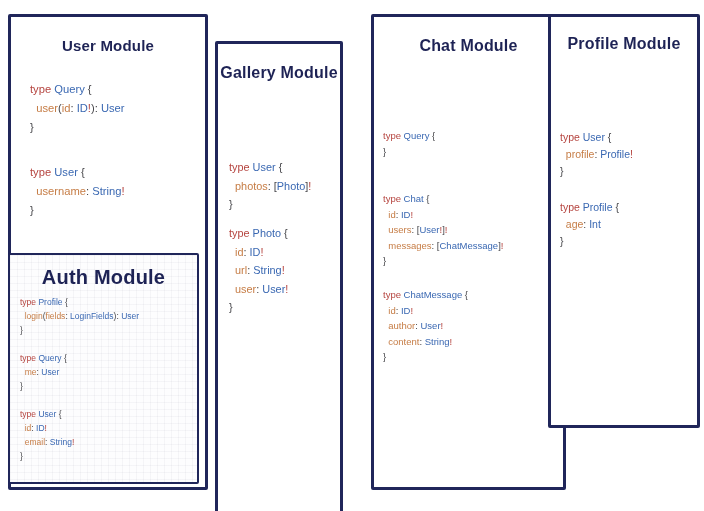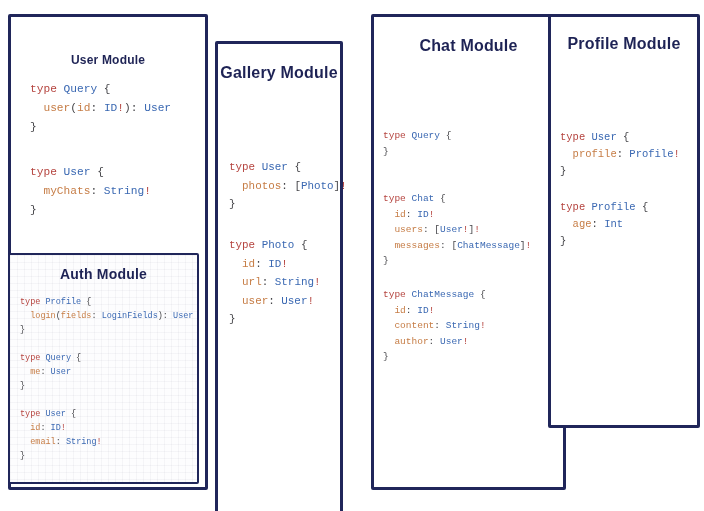--- a/index.html
+++ b/index.html
@@ -31,28 +31,28 @@
     background-color:#fdfdfe;
   }
   .card-title{
     position:absolute;
     left:0; right:0;
     text-align:center;
     font-weight:700;
     color:#1e2355;
     letter-spacing:.2px;
   }
-  #card-user    .card-title{top:36px; font-size:12px;}
+  #card-user    .card-title{top:20px; font-size:15px;}
   #card-gallery .card-title{top:20px; font-size:16px;}
   #card-chat    .card-title{top:20px; font-size:16px;}
   #card-profile .card-title{top:18px; font-size:16px;}
-  #card-auth    .card-title{top:11px; font-size:14px;}
+  #card-auth    .card-title{top:11px; font-size:20px;}
   .code{
     position:absolute;
-    font-family:Liberation Mono, monospace;
+    font-family:Liberation Sans, sans-serif;
     font-weight:500;
   }
   .ln{white-space:pre;}
   #card-user    .code{font-size:11.2px; line-height:19px;   left:19px;}
   #card-gallery .code{font-size:10.9px; line-height:18.5px; left:11px;}
   #card-chat    .code{font-size:9.5px;  line-height:15.5px; left:9px;}
   #card-profile .code{font-size:10.5px; line-height:17px;   left:9px;}
   #card-auth    .code{font-size:8.5px;  line-height:14px;   left:10px;}
   
   .tk-k{color:#b5443f;}  
@@ -67,33 +67,33 @@
 
   <div class="card" id="card-user">
     <div class="card-title">User Module</div>
     <div class="code" style="top:63px">
         <div class="ln"><span class="tk-k">type</span><span class="tk-t"> Query</span><span class="tk-p"> {</span></div>
         <div class="ln"><span class="tk-f">  user</span><span class="tk-p">(</span><span class="tk-f">id</span><span class="tk-p">:</span><span class="tk-t"> ID</span><span class="tk-k">!</span><span class="tk-p">):</span><span class="tk-t"> User</span></div>
         <div class="ln"><span class="tk-p">}</span></div>
       </div>
     <div class="code" style="top:146px">
         <div class="ln"><span class="tk-k">type</span><span class="tk-t"> User</span><span class="tk-p"> {</span></div>
-        <div class="ln"><span class="tk-f">  myChats</span><span class="tk-p">:</span><span class="tk-t"> String</span><span class="tk-k">!</span></div>
+        <div class="ln"><span class="tk-f">  username</span><span class="tk-p">:</span><span class="tk-t"> String</span><span class="tk-k">!</span></div>
         <div class="ln"><span class="tk-p">}</span></div>
       </div>
   </div>
 
   <div class="card" id="card-gallery">
     <div class="card-title">Gallery Module</div>
     <div class="code" style="top:114px">
         <div class="ln"><span class="tk-k">type</span><span class="tk-t"> User</span><span class="tk-p"> {</span></div>
         <div class="ln"><span class="tk-f">  photos</span><span class="tk-p">:</span><span class="tk-p"> [</span><span class="tk-t">Photo</span><span class="tk-p">]</span><span class="tk-k">!</span></div>
         <div class="ln"><span class="tk-p">}</span></div>
       </div>
-    <div class="code" style="top:192px">
+    <div class="code" style="top:180px">
         <div class="ln"><span class="tk-k">type</span><span class="tk-t"> Photo</span><span class="tk-p"> {</span></div>
         <div class="ln"><span class="tk-f">  id</span><span class="tk-p">:</span><span class="tk-t"> ID</span><span class="tk-k">!</span></div>
         <div class="ln"><span class="tk-f">  url</span><span class="tk-p">:</span><span class="tk-t"> String</span><span class="tk-k">!</span></div>
         <div class="ln"><span class="tk-f">  user</span><span class="tk-p">:</span><span class="tk-t"> User</span><span class="tk-k">!</span></div>
         <div class="ln"><span class="tk-p">}</span></div>
       </div>
   </div>
 
   <div class="card" id="card-chat">
     <div class="card-title">Chat Module</div>
@@ -104,22 +104,22 @@
     <div class="code" style="top:174px">
         <div class="ln"><span class="tk-k">type</span><span class="tk-t"> Chat</span><span class="tk-p"> {</span></div>
         <div class="ln"><span class="tk-f">  id</span><span class="tk-p">:</span><span class="tk-t"> ID</span><span class="tk-k">!</span></div>
         <div class="ln"><span class="tk-f">  users</span><span class="tk-p">:</span><span class="tk-p"> [</span><span class="tk-t">User</span><span class="tk-k">!</span><span class="tk-p">]</span><span class="tk-k">!</span></div>
         <div class="ln"><span class="tk-f">  messages</span><span class="tk-p">:</span><span class="tk-p"> [</span><span class="tk-t">ChatMessage</span><span class="tk-p">]</span><span class="tk-k">!</span></div>
         <div class="ln"><span class="tk-p">}</span></div>
       </div>
     <div class="code" style="top:270px">
         <div class="ln"><span class="tk-k">type</span><span class="tk-t"> ChatMessage</span><span class="tk-p"> {</span></div>
         <div class="ln"><span class="tk-f">  id</span><span class="tk-p">:</span><span class="tk-t"> ID</span><span class="tk-k">!</span></div>
+        <div class="ln"><span class="tk-f">  author</span><span class="tk-p">:</span><span class="tk-t"> User</span><span class="tk-k">!</span></div>
         <div class="ln"><span class="tk-f">  content</span><span class="tk-p">:</span><span class="tk-t"> String</span><span class="tk-k">!</span></div>
-        <div class="ln"><span class="tk-f">  author</span><span class="tk-p">:</span><span class="tk-t"> User</span><span class="tk-k">!</span></div>
         <div class="ln"><span class="tk-p">}</span></div>
       </div>
   </div>
 
   <div class="card" id="card-profile">
     <div class="card-title">Profile Module</div>
     <div class="code" style="top:112px">
         <div class="ln"><span class="tk-k">type</span><span class="tk-t"> User</span><span class="tk-p"> {</span></div>
         <div class="ln"><span class="tk-f">  profile</span><span class="tk-p">:</span><span class="tk-t"> Profile</span><span class="tk-k">!</span></div>
         <div class="ln"><span class="tk-p">}</span></div>

